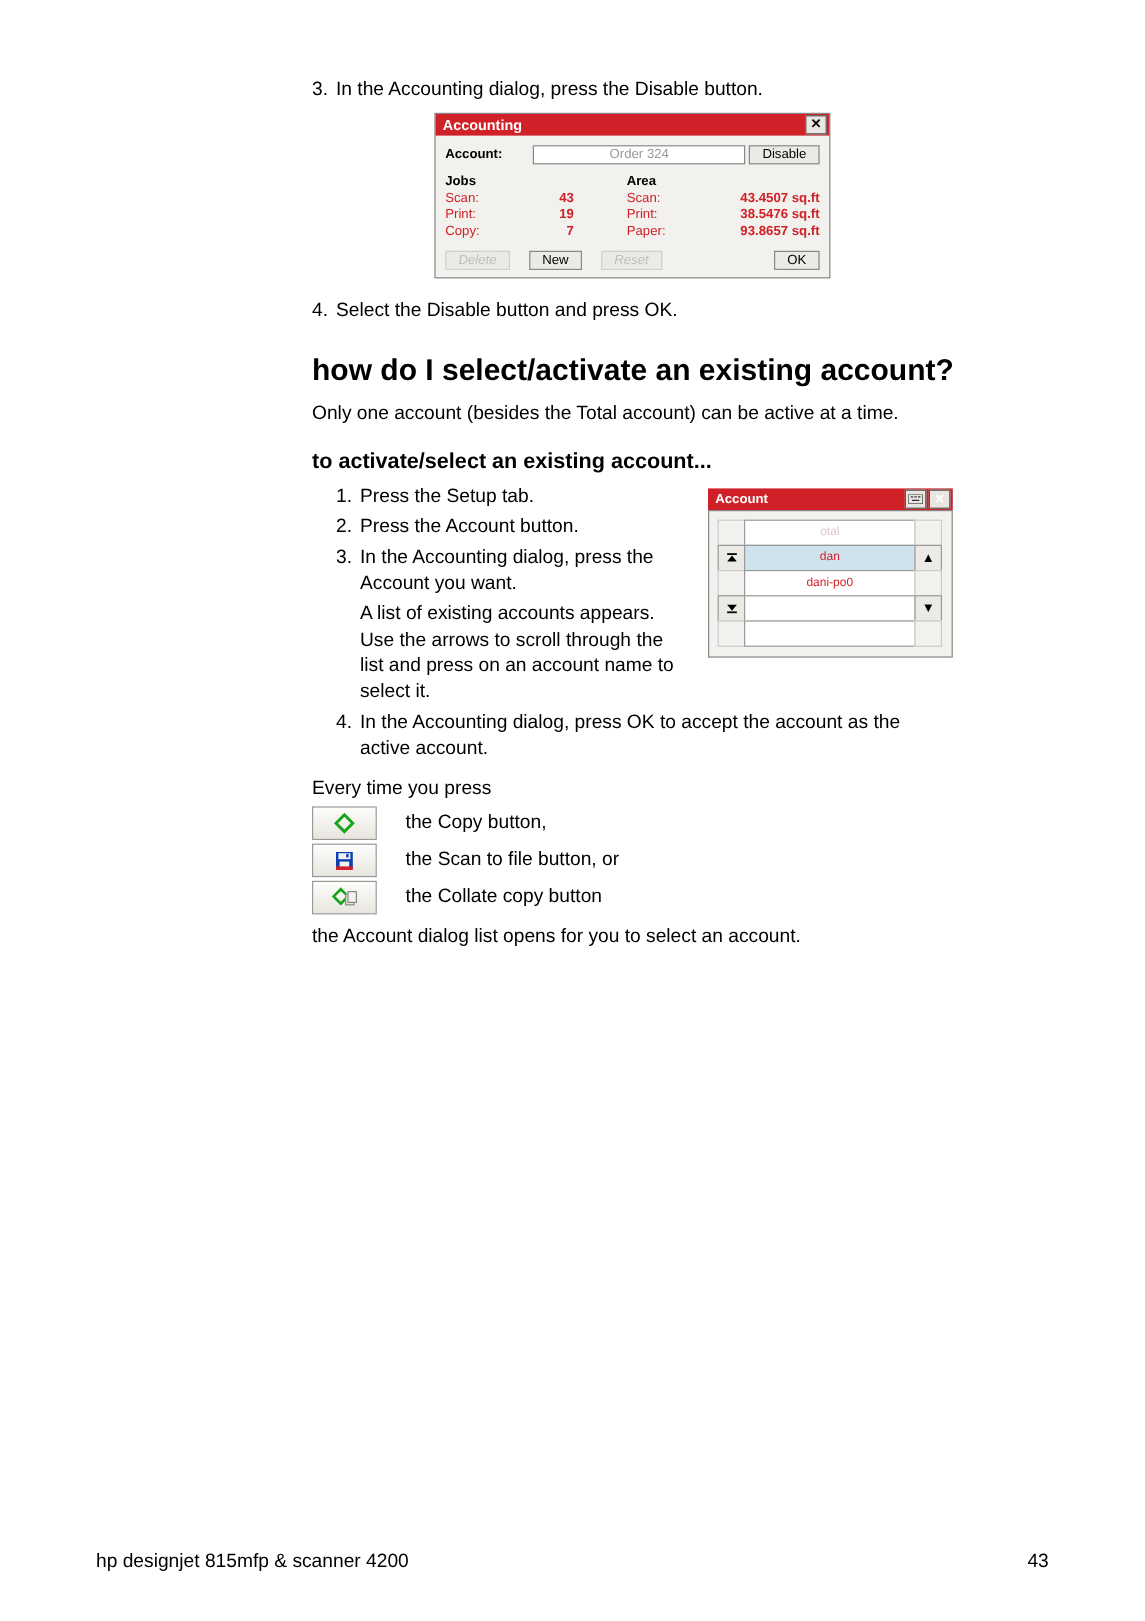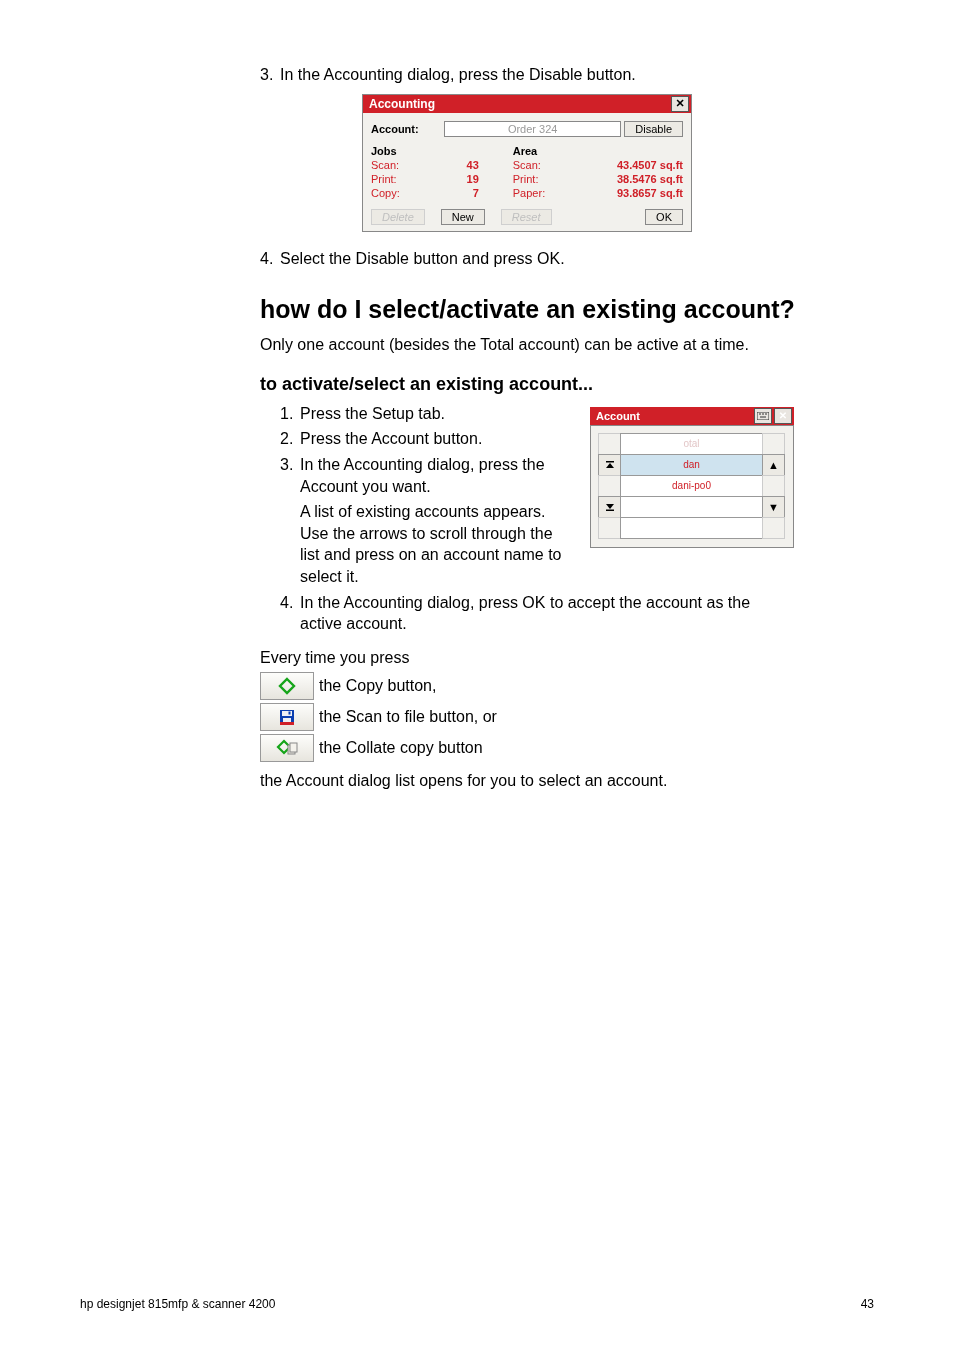--- a/index.html
+++ b/index.html
@@ -100,21 +100,21 @@
     font-size: 11px;
     display: inline-block;
   }
   .dlg-btn.disabled {
     color: #bfbfbf;
     border-color: #cfcfcf;
     font-style: italic;
   }
   .stats {
     display: flex;
-    gap: 34px;
+    gap: 44px;
     padding: 2px 2px 6px 2px;
     align-items: flex-end;
   }
   .stats .col { display: flex; flex-direction: column; gap: 2px; }
   .stats .hdr { color: #000; font-weight: bold; }
   .stats .lbl { color: #d02028; font-weight: normal; }
   .stats .val { color: #d02028; font-weight: bold; text-align: right; }
   .stats-right { margin-left: auto; text-align: right; }
   .acct-btns {
     display: flex;
@@ -175,42 +175,42 @@
   .pick-cell.arrow { background:#eceae4; font-family: sans-serif; font-size:11px; color:#000;}
   .pick-cell.sel {
     background:#cfe3ef;
   }
   .pick-cell.faint { color:#e3c7c8; }
 
   
   .btn-example {
     display: flex;
     align-items: center;
-    gap: 5px;
+    gap: 24px;
     margin: 3px 0;
   }
   .ex-btn {
     width: 52px;
     height: 26px;
     border: 1px solid #999;
     background: linear-gradient(#fdfdfb,#e7e5de);
     display: inline-flex;
     align-items: center;
     justify-content: center;
   }
   .ex-btn svg { display:block; }
 
   .footer {
     position: absolute;
     bottom: 40px;
     left: 80px;
     right: 80px;
     display: flex;
     justify-content: space-between;
-    font-size: 12px;
+    font-size: 16px;
   }
 
   .clearfix::after { content:""; display:block; clear:both; }
 </style>
 </head>
 <body>
 
 <div class="page">
   <div class="content">
 

